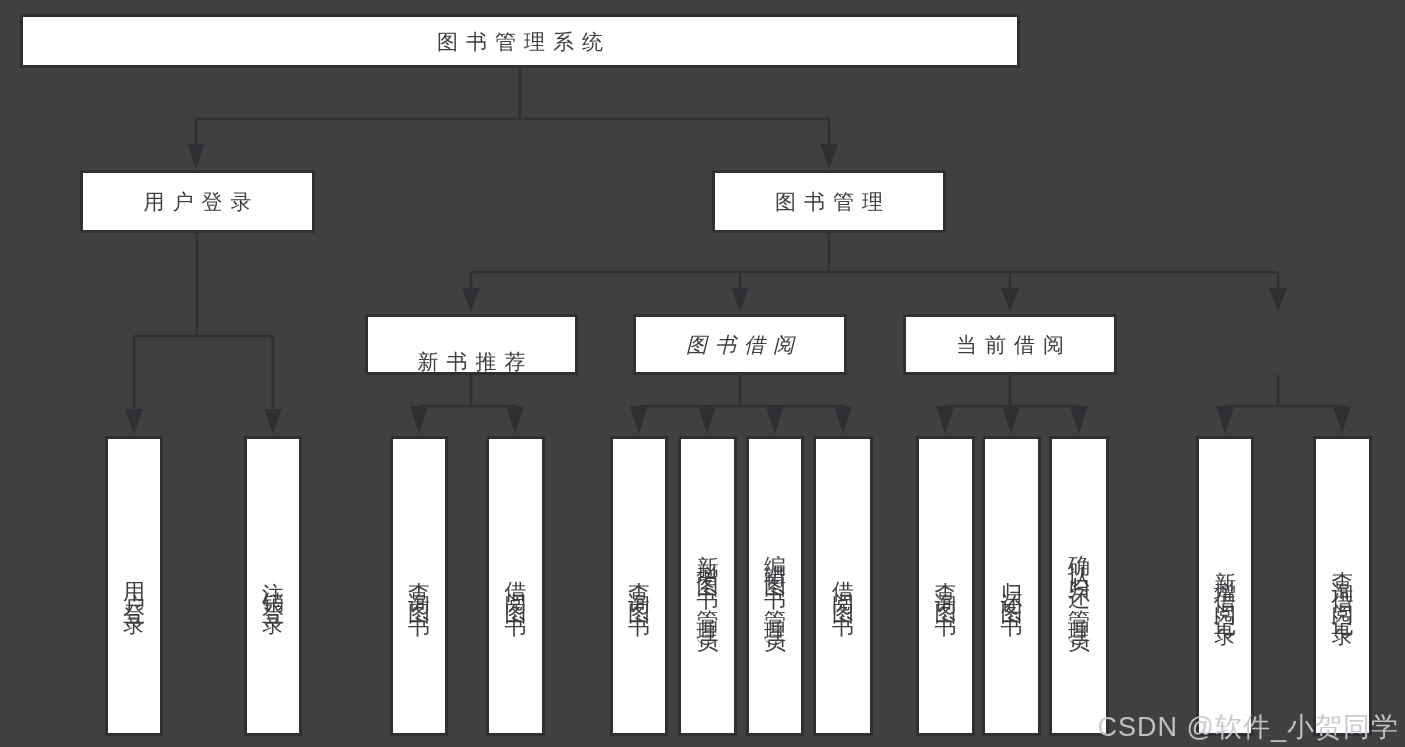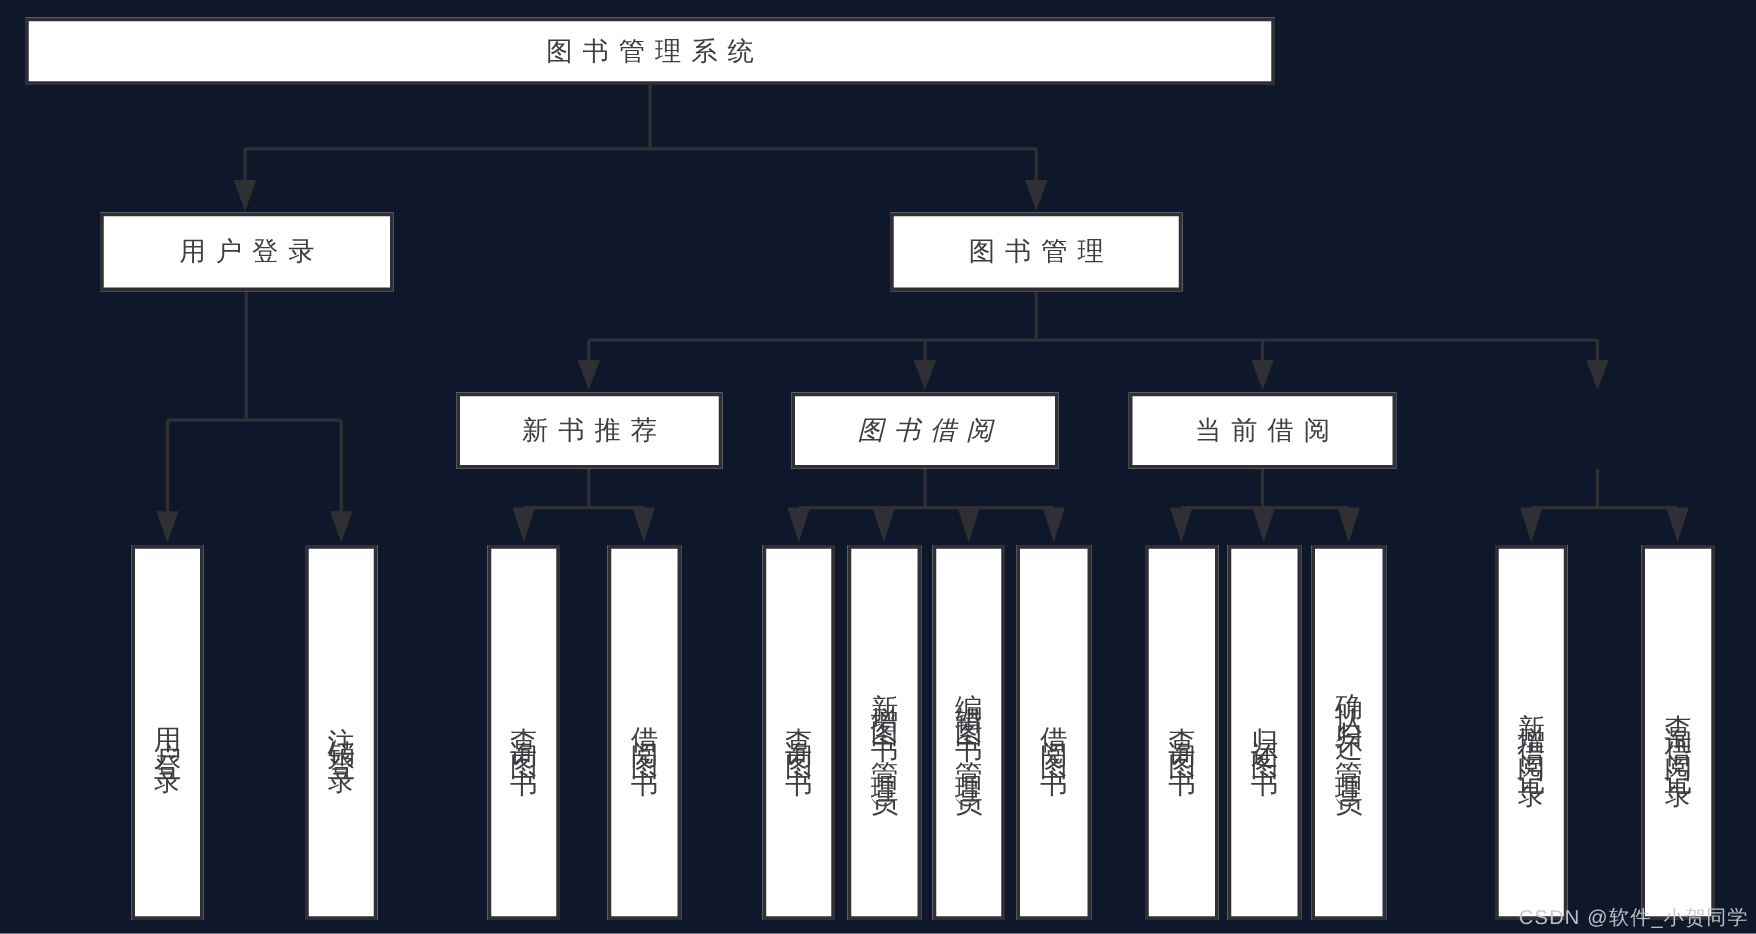--- a/index.html
+++ b/index.html
@@ -1,20 +1,20 @@
 <!DOCTYPE html>
 <html><head>
 <meta charset="utf-8">
 <style>
   html, body { margin: 0; padding: 0; background: #ffffff; }
   .canvas {
     position: relative;
     width: 1405px;
     height: 747px;
-    background: #0f172a;
+    background: #404040;
     font-family: "Liberation Sans", sans-serif;
     overflow: hidden;
   }
   .connectors {
     position: absolute;
     left: 0; top: 0;
     width: 1405px; height: 747px;
     z-index: 0;
   }
   .node {
@@ -40,21 +40,21 @@
     text-orientation: mixed;
     font-size: 22px;
     letter-spacing: 11px;
     line-height: 1.1;
   }
   .node-leaf span { display: block; }
   .watermark {
     position: absolute;
     right: 6px;
     bottom: 2px;
-    font-size: 16px;
+    font-size: 27px;
     letter-spacing: 1px;
     color: #c5c9cd;
     opacity: 0.95;
     z-index: 3;
     white-space: nowrap;
   }
 </style>
 </head>
 <body>
 
@@ -114,21 +114,21 @@
     <span>图书管理系统</span>
   </div>
 
   <div class="node node-h" style="left:80px; top:170px; width:235px; height:63px;">
     <span>用户登录</span>
   </div>
   <div class="node node-h" style="left:712px; top:170px; width:234px; height:63px;">
     <span>图书管理</span>
   </div>
 
-  <div class="node node-h" style="left:365px; top:314px; width:213px; height:61px;">
+  <div class="node node-h" style="left:365px; top:314px; width:213px; height:61px;align-items:flex-end;">
     <span>新书推荐</span>
   </div>
   <div class="node node-h" style="left:633px; top:314px; width:214px; height:61px;font-style:italic;">
     <span>图书借阅</span>
   </div>
   <div class="node node-h" style="left:903px; top:314px; width:214px; height:61px;">
     <span>当前借阅</span>
   </div>
 
   <div class="node node-leaf" style="left:105px; top:436px; width:58px; height:300px;">

